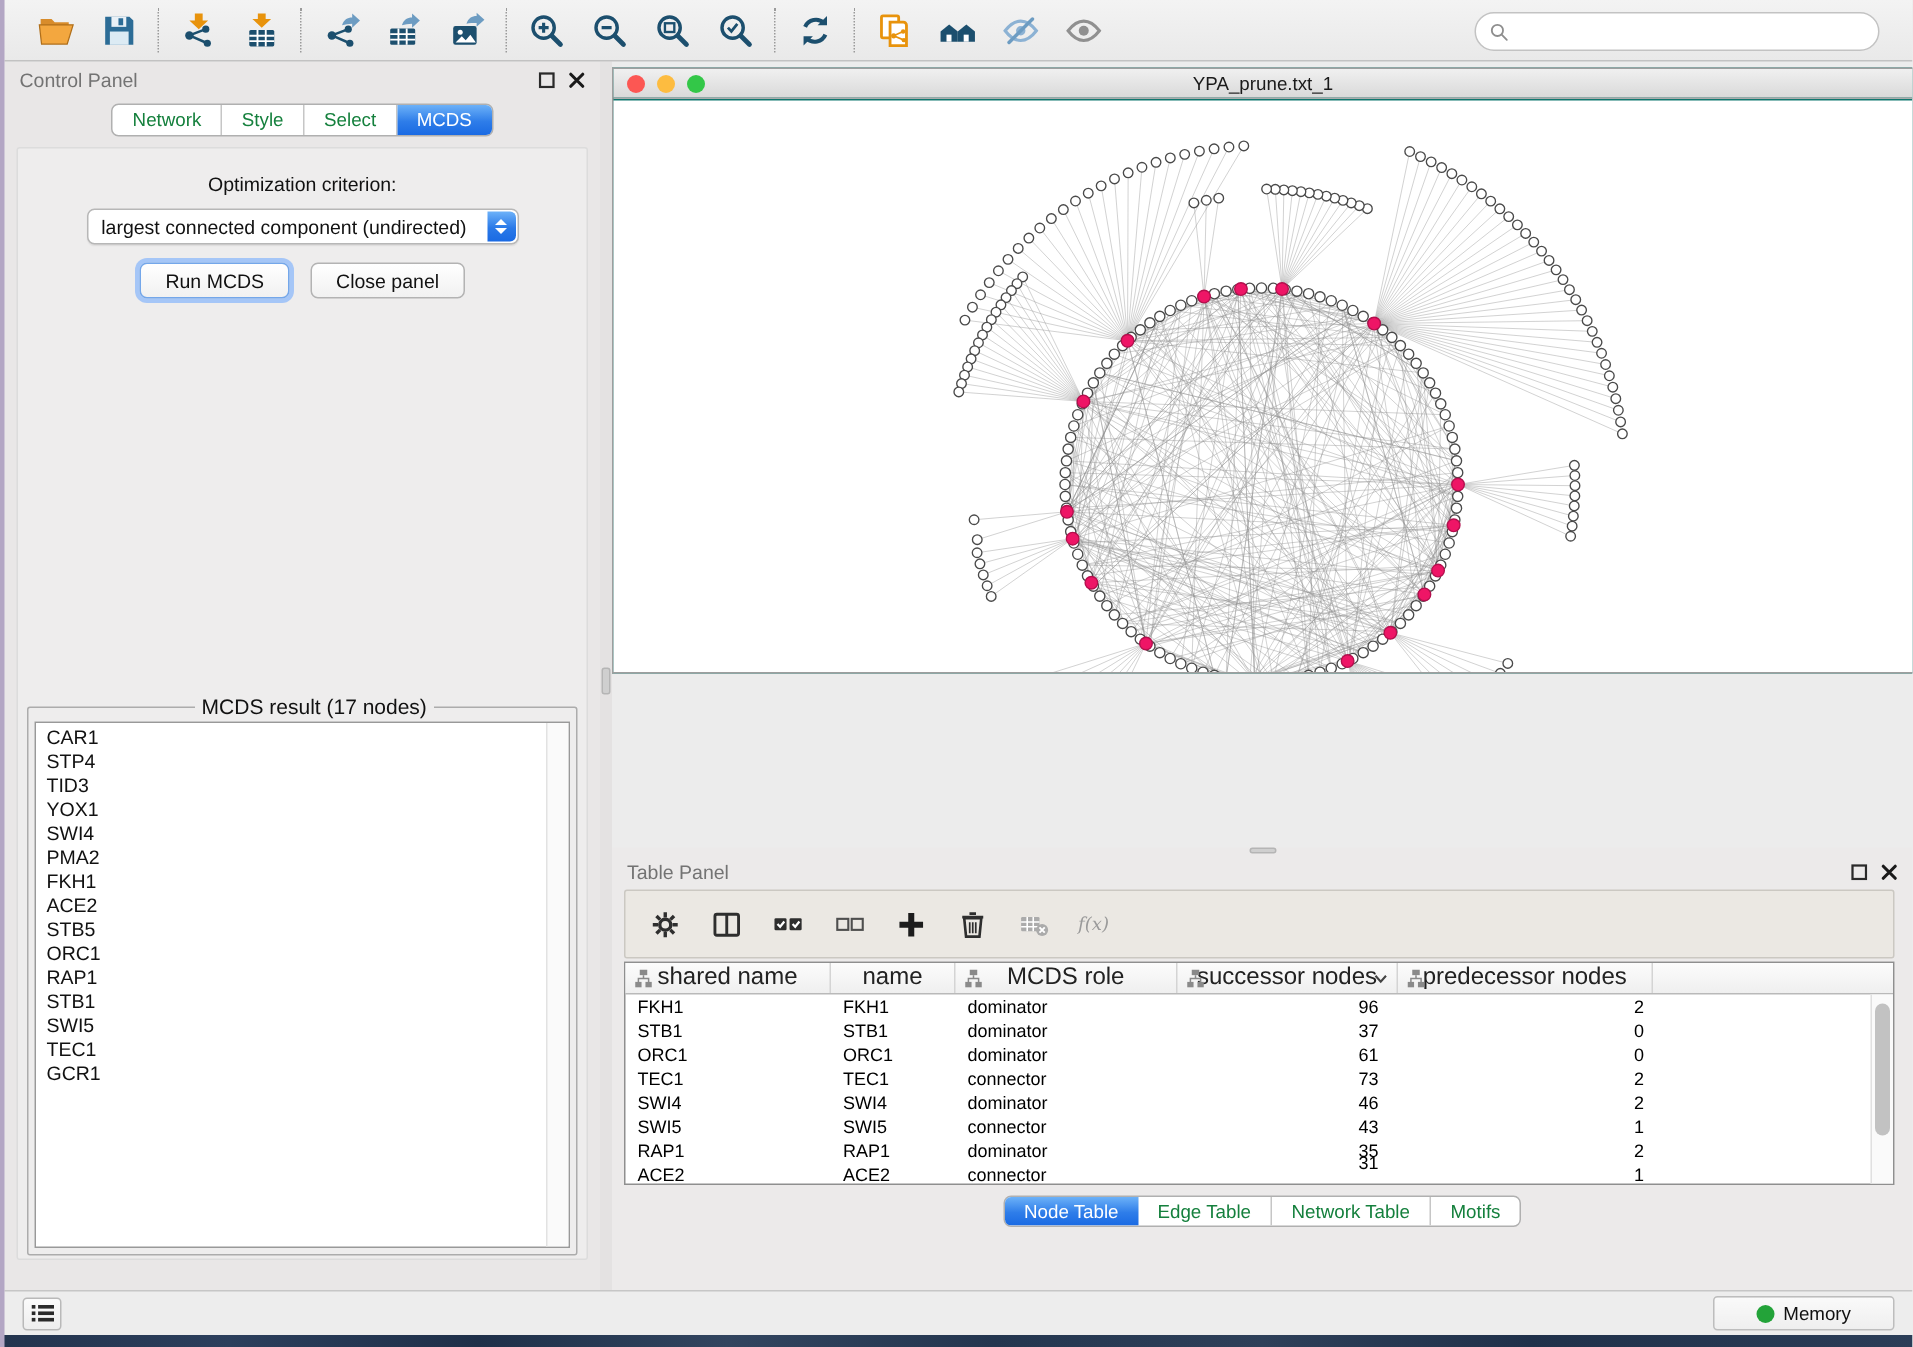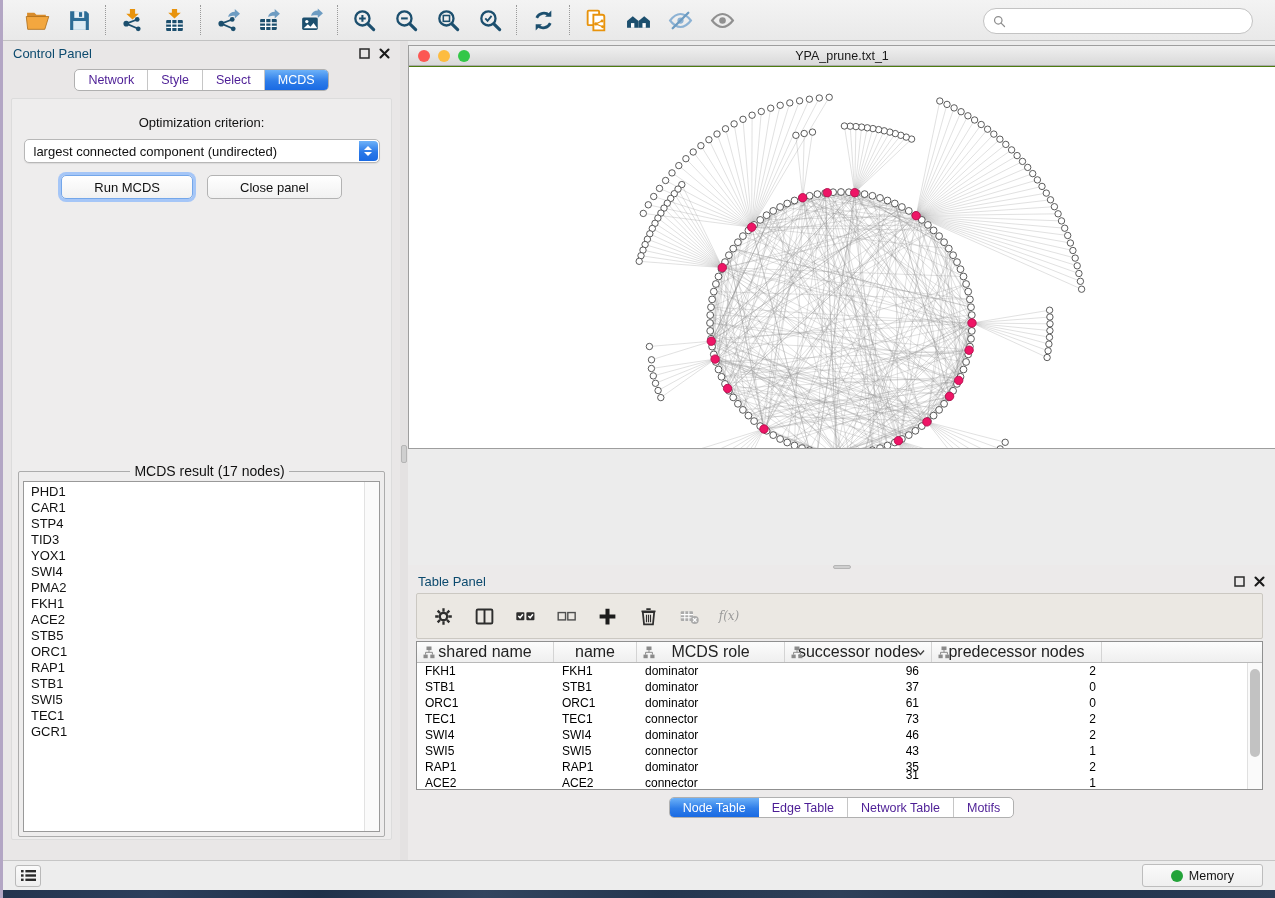--- a/index.html
+++ b/index.html
@@ -16,53 +16,53 @@
   .tgroup { display:flex; align-items:center; gap:14px; padding:0 12px; }
   .tsep { width:1px; height:30px; border-left:1px dotted #9a9a9a; }
   .tbtn { width:28px; height:28px; display:flex; align-items:center; justify-content:center; cursor:default; }
   .tbtn svg { width:25px; height:25px; }
   .searchbox { position:absolute; right:22px; top:8px; width:270px; height:26px; background:#fff; border:1px solid #c3c3c3; border-radius:13px; display:flex; align-items:center; padding:0 9px; }
   .searchbox svg { width:13px; height:13px; margin-right:6px; flex:none; }
   .searchbox input { border:none; outline:none; flex:1; font-size:13px; font-family:"Liberation Sans",sans-serif; background:transparent; }
 
   
   .panel-titlebar { height:24px; display:flex; align-items:center; padding:0 10px; }
-  .panel-title { font-size:13px; color:#0c4a6e; }
+  .panel-title { font-size:13px; color:#737373; }
   .panel-title-icons { margin-left:auto; display:flex; align-items:center; gap:9px; }
   .panel-title-icons svg { width:11px; height:11px; }
 
   
   #control-panel { position:absolute; left:3px; top:41px; width:397px; height:819px; background:#e9e7e7; }
   .seg-tabs { display:flex; width:fit-content; margin:4px auto 0; border:1px solid #b0b0b0; border-radius:5px; background:#fff; height:22px; overflow:hidden; }
-  .seg { padding:0 13px; display:flex; align-items:center; font-size:12.5px; color:#4c1d95; border-right:1px solid #c6c6c6; cursor:default; white-space:nowrap; }
+  .seg { padding:0 13px; display:flex; align-items:center; font-size:12.5px; color:#15803d; border-right:1px solid #c6c6c6; cursor:default; white-space:nowrap; }
   .seg:last-child { border-right:none; }
   .seg.selected { background:linear-gradient(#6cb1f8,#2e7de9 55%,#1a6ae3); color:#fff; border-right:none; }
   #cp-inner { position:absolute; left:8px; right:8px; top:57px; bottom:20px; background:#eeeded; border:1px solid #dcdcdc; border-radius:2px; }
   .opt-label { text-align:center; margin-top:16px; font-size:13px; }
-  .select { position:relative; margin:9px auto 0; width:356px; height:24px; background:#fff; border:1px solid #b7b7b7; border-radius:5px; display:flex; align-items:center; padding:0 26px 0 9px; font-size:13px; box-shadow:0 1px 1px rgba(0,0,0,.08); }
+  .select { position:relative; margin:9px auto 0; width:288px; height:24px; background:#fff; border:1px solid #b7b7b7; border-radius:5px; display:flex; align-items:center; padding:0 26px 0 9px; font-size:13px; box-shadow:0 1px 1px rgba(0,0,0,.08); }
   .select .stepper { position:absolute; right:1px; top:1px; bottom:1px; width:19px; border-radius:0 4px 4px 0; background:linear-gradient(#6db2f9,#2a79e8 55%,#1a6ae3); display:flex; flex-direction:column; align-items:center; justify-content:center; gap:2px; }
   .select .stepper i { width:0; height:0; border-left:4px solid transparent; border-right:4px solid transparent; }
   .select .stepper i.up { border-bottom:4px solid #fff; }
   .select .stepper i.down { border-top:4px solid #fff; }
   .btn-row { display:flex; justify-content:center; gap:14px; margin-top:12px; }
-  .mac-btn { height:24px; padding:0 32px; font-size:13px; font-family:"Liberation Sans",sans-serif; background:linear-gradient(#ffffff,#f1f1f1); border:1px solid #b3b3b3; border-radius:5px; color:#111; }
+  .mac-btn { height:24px; padding:0 16px; font-size:13px; font-family:"Liberation Sans",sans-serif; background:linear-gradient(#ffffff,#f1f1f1); border:1px solid #b3b3b3; border-radius:5px; color:#111; }
   .mac-btn.focused { box-shadow:0 0 0 3px rgba(106,165,255,.55); border-color:#74a7ea; }
   #mcds-fieldset { position:absolute; left:6px; right:6px; top:364px; bottom:2px; border:1px solid #acacac; border-radius:2px; }
   #mcds-fieldset legend { font-size:14px; padding:0 4px; margin-left:8px; color:#111;text-align:center; }
   .listbox { position:absolute; left:4px; right:4px; top:2px; bottom:4px; background:#fff; border:1px solid #999; overflow:hidden; }
   .list-items { position:absolute; left:0; top:2px; right:15px; bottom:0; }
   .list-item { height:16px; line-height:16px; padding-left:7px; font-size:13px; }
   .list-scroll { position:absolute; right:0; top:0; bottom:0; width:15px; background:#fafafa; border-left:1px solid #e2e2e2; }
 
   
   #v-splitter { position:absolute; left:400px; top:41px; width:8px; height:819px; background:#e4e2e2; }
   #v-splitter .grip { position:absolute; left:1px; top:404px; width:6px; height:18px; background:#cfcfcf; border:1px solid #b5b5b5; border-radius:2px; }
 
   
-  #network-window { position:absolute; left:408px; top:45px; right:0; height:404px; background:#4d7c0f; border:1px solid #9e9e9e; border-right:none; }
+  #network-window { position:absolute; left:408px; top:45px; right:0; height:404px; background:#0f766e; border:1px solid #9e9e9e; border-right:none; }
   .net-titlebar { position:relative; height:20px; background:linear-gradient(#f0f0f0,#d9d9d9); border-bottom:1px solid #ababab; display:flex; align-items:center; justify-content:center; }
   .net-title { font-size:12.5px; color:#1a1a1a; }
   .lights { position:absolute; left:9px; top:4px; display:flex; gap:8px; }
   .light { width:12px; height:12px; border-radius:50%; }
   .net-canvas { position:absolute; left:0; right:0; top:21px; bottom:0; background:#fff; overflow:hidden; }
 
   
   #table-panel { position:absolute; left:408px; top:565px; right:0; height:295px; background:#eceaea; }
   .h-splitter { position:absolute; left:0; right:0; top:0; height:4px; }
   .h-splitter .grip-h { margin:0 auto; width:18px; height:4px; background:#cfcfcf; border:1px solid #b5b5b5; border-radius:2px; }
@@ -283,21 +283,20 @@
           </span>
       </div>
       <div class="btn-row">
         <button class="mac-btn focused">Run MCDS</button>
         <button class="mac-btn">Close panel</button>
       </div>
       <fieldset id="mcds-fieldset">
         <legend>MCDS result (17 nodes)</legend>
         <div class="listbox">
           <div class="list-items" id="mcds-list">
-              <div class="list-item">PHD1</div>
               <div class="list-item">CAR1</div>
               <div class="list-item">STP4</div>
               <div class="list-item">TID3</div>
               <div class="list-item">YOX1</div>
               <div class="list-item">SWI4</div>
               <div class="list-item">PMA2</div>
               <div class="list-item">FKH1</div>
               <div class="list-item">ACE2</div>
               <div class="list-item">STB5</div>
               <div class="list-item">ORC1</div>

